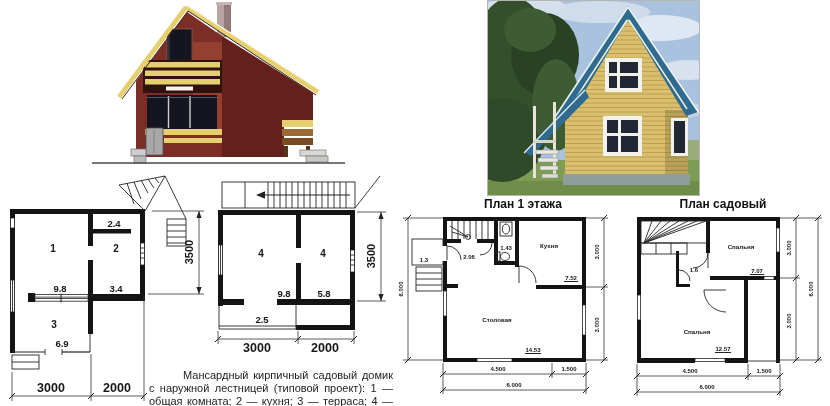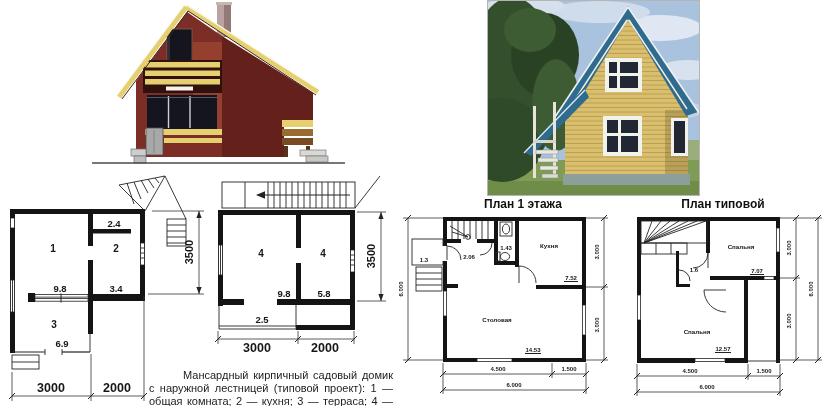--- a/index.html
+++ b/index.html
@@ -317,21 +317,21 @@
       <line class="dimline" x1="218" y1="339" x2="354" y2="339"></line>
       <line class="tick" x1="215" y1="342" x2="221" y2="336"></line>
       <line class="tick" x1="295" y1="342" x2="301" y2="336"></line>
       <line class="tick" x1="351" y1="342" x2="357" y2="336"></line>
       <text class="dim-big" x="257" y="352" text-anchor="middle">3000</text>
       <text class="dim-big" x="325" y="352" text-anchor="middle">2000</text>
     </g>
   </svg>
 
   <div class="plan-title" style="left:468px;top:197px;">План 1 этажа</div>
-  <div class="plan-title" style="left:668px;top:197px;">План типовой</div>
+  <div class="plan-title" style="left:668px;top:197px;">План садовый</div>
 
   <svg class="abs" style="left:396px;top:208px;" width="212" height="198" viewBox="396 208 212 198">
     <g>
       <rect class="wall" x="443" y="217" width="143" height="4"></rect>
       <rect class="wall" x="443" y="217" width="4" height="145"></rect>
       <rect class="wall" x="582" y="217" width="4" height="145"></rect>
       <rect class="wall" x="443" y="358" width="143" height="4"></rect>
       <rect class="wall" x="515" y="221" width="4" height="46"></rect>
       <rect class="wall" x="536" y="285" width="50" height="4"></rect>
       <rect class="wall" x="494" y="221" width="4" height="44"></rect>

